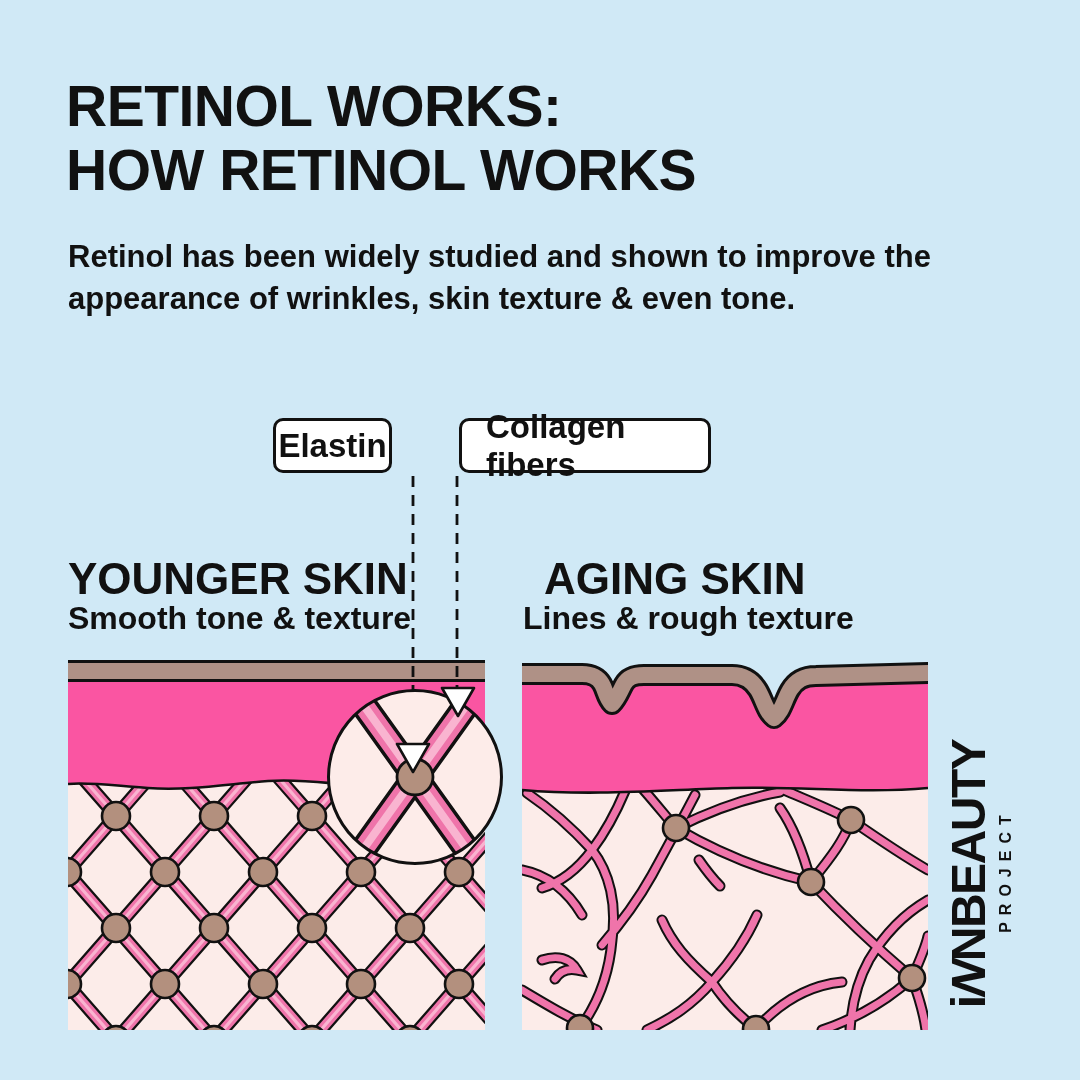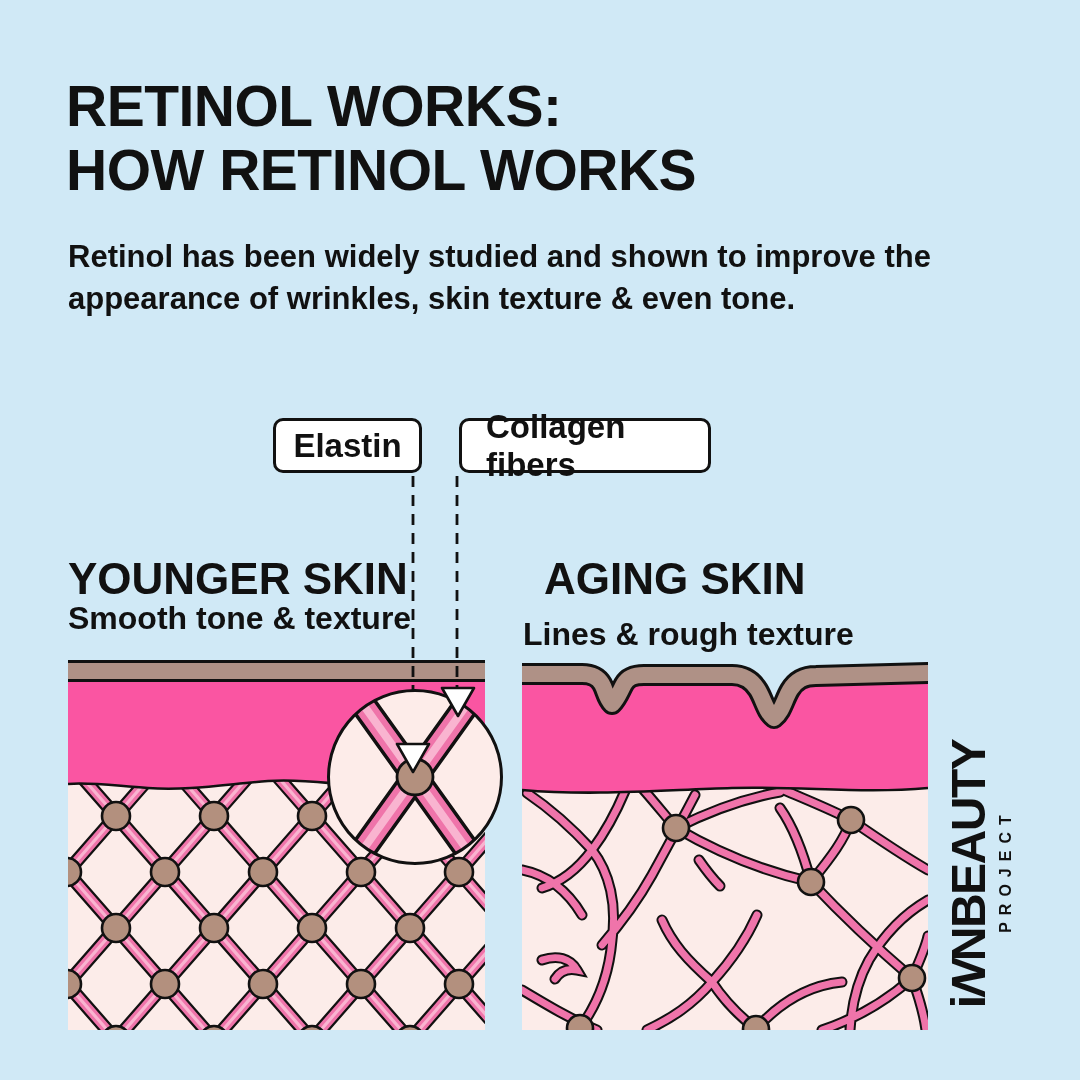--- a/index.html
+++ b/index.html
@@ -16,28 +16,28 @@
   }
   .intro{
     left:68px;top:236px;width:884px;
     font-size:31px;line-height:42px;font-weight:700;
   }
   .callout{
     top:418px;height:55px;background:#ffffff;border:3px solid #111;
     border-radius:10px;display:flex;align-items:center;justify-content:center;
     font-size:33px;font-weight:700;box-sizing:border-box;
   }
-  #callout-elastin{left:273px;width:149px;}
+  #callout-elastin{left:273px;width:119px;}
   #callout-collagen{left:459px;width:252px;padding-left:24px;}
   .panel-heading{font-size:44px;font-weight:700;line-height:38px;}
   .panel-sub{font-size:32px;font-weight:700;line-height:36px;}
   #younger-heading{left:68px;top:560px;}
   #younger-sub{left:68px;top:600px;}
   #aging-heading{left:544px;top:560px;}
-  #aging-sub{left:523px;top:600px;margin-top:16px;}
+  #aging-sub{left:523px;top:600px;}
   #younger-svg{left:68px;top:660px;}
   #aging-svg{left:522px;top:660px;}
   #overlay-svg{left:0;top:0;}
   
   #brand-wrap{left:946px;top:716px;width:70px;height:316px;}
   #brand-rotor{
     position:absolute;left:0;top:0;width:316px;
     transform:rotate(-90deg) translateX(-316px);transform-origin:0 0;
     text-align:center;
   }

